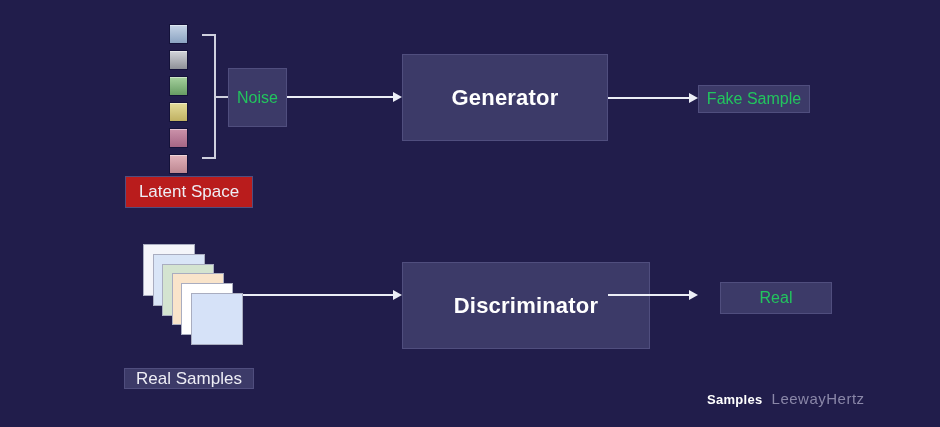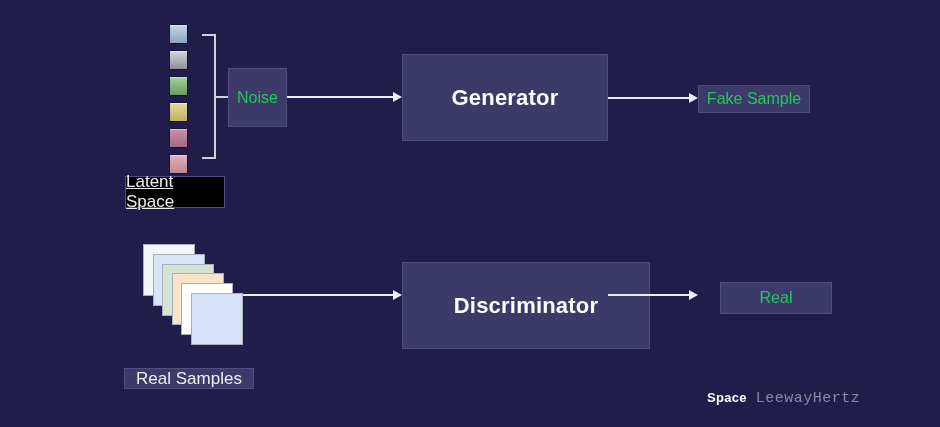--- a/index.html
+++ b/index.html
@@ -29,21 +29,21 @@
   .vline{position:absolute;width:2px;}
   .arrowhead{
     position:absolute;width:0;height:0;
     border-top:5px solid transparent;border-bottom:5px solid transparent;
     border-left:9px solid #eceef6;
   }
   .source-row{
     position:absolute;left:707px;top:390px;display:flex;align-items:baseline;gap:9px;
   }
   .source-label{font-size:13px;font-weight:bold;color:#ffffff;letter-spacing:.3px;}
-  .source-name{font-family:Liberation Mono, monospace;font-size:15px;color:#8a87a8;letter-spacing:.5px;}
+  .source-name{font-family:Liberation Sans, sans-serif;font-size:15px;color:#8a87a8;letter-spacing:.5px;}
 </style>
 </head>
 <body>
 
 <div class="stage" style="background: rgb(33, 29, 75);">
 
   <div>
     <div class="latent-square" style="top: 24px; background: linear-gradient(rgb(198, 212, 230), rgb(139, 163, 194));"></div>
     <div class="latent-square" style="top: 50px; background: linear-gradient(rgb(211, 213, 218), rgb(142, 144, 151));"></div>
     <div class="latent-square" style="top: 76px; background: linear-gradient(rgb(166, 209, 158), rgb(103, 156, 99));"></div>
@@ -52,21 +52,21 @@
     <div class="latent-square" style="top: 154px; background: linear-gradient(rgb(226, 179, 187), rgb(189, 135, 145));"></div>
   </div>
 
   <div>
     <div class="vline" style="left: 214px; top: 34px; height: 125px; background: rgb(207, 208, 222);"></div>
     <div class="line" style="left: 202px; top: 34px; width: 13px; background: rgb(207, 208, 222);"></div>
     <div class="line" style="left: 202px; top: 157px; width: 13px; background: rgb(207, 208, 222);"></div>
     <div class="line" style="left: 214px; top: 96px; width: 14px; background: rgb(207, 208, 222);"></div>
   </div>
 
-  <div class="label-box" style="left: 125px; top: 176px; width: 100px; height: 32px; background: #000000; border-color: rgb(80, 78, 126); text-decoration: underline;">
+  <div class="label-box" style="left: 125px; top: 176px; width: 128px; height: 32px; background: #b91c1c; border-color: rgb(80, 78, 126);">
     <span>Latent Space</span>
   </div>
 
   <div class="node node-small" style="left: 228px; top: 68px; width: 59px; height: 59px; background: rgb(60, 58, 104); border-color: rgb(80, 78, 126);">
     <span>Noise</span>
   </div>
 
   <div>
     <div class="line" style="left: 287px; top: 96px; width: 107px; background: rgb(236, 238, 246);"></div>
     <div class="arrowhead" style="left: 393px; top: 92px; border-left-color: rgb(236, 238, 246);"></div>
@@ -110,17 +110,17 @@
 
   <div class="node node-small" style="left: 720px; top: 282px; width: 112px; height: 32px; background: rgb(60, 58, 104); border-color: rgb(80, 78, 126);">
     <span>Real</span>
   </div>
 
   <div class="label-box" style="left: 124px; top: 368px; width: 130px; height: 21px; background: rgb(60, 58, 104); border-color: rgb(80, 78, 126);">
     <span>Real Samples</span>
   </div>
 
   <div class="source-row">
-    <span class="source-label">Space</span>
+    <span class="source-label">Samples</span>
     <span class="source-name">LeewayHertz</span>
   </div>
 
 </div>
 
 </body></html>

